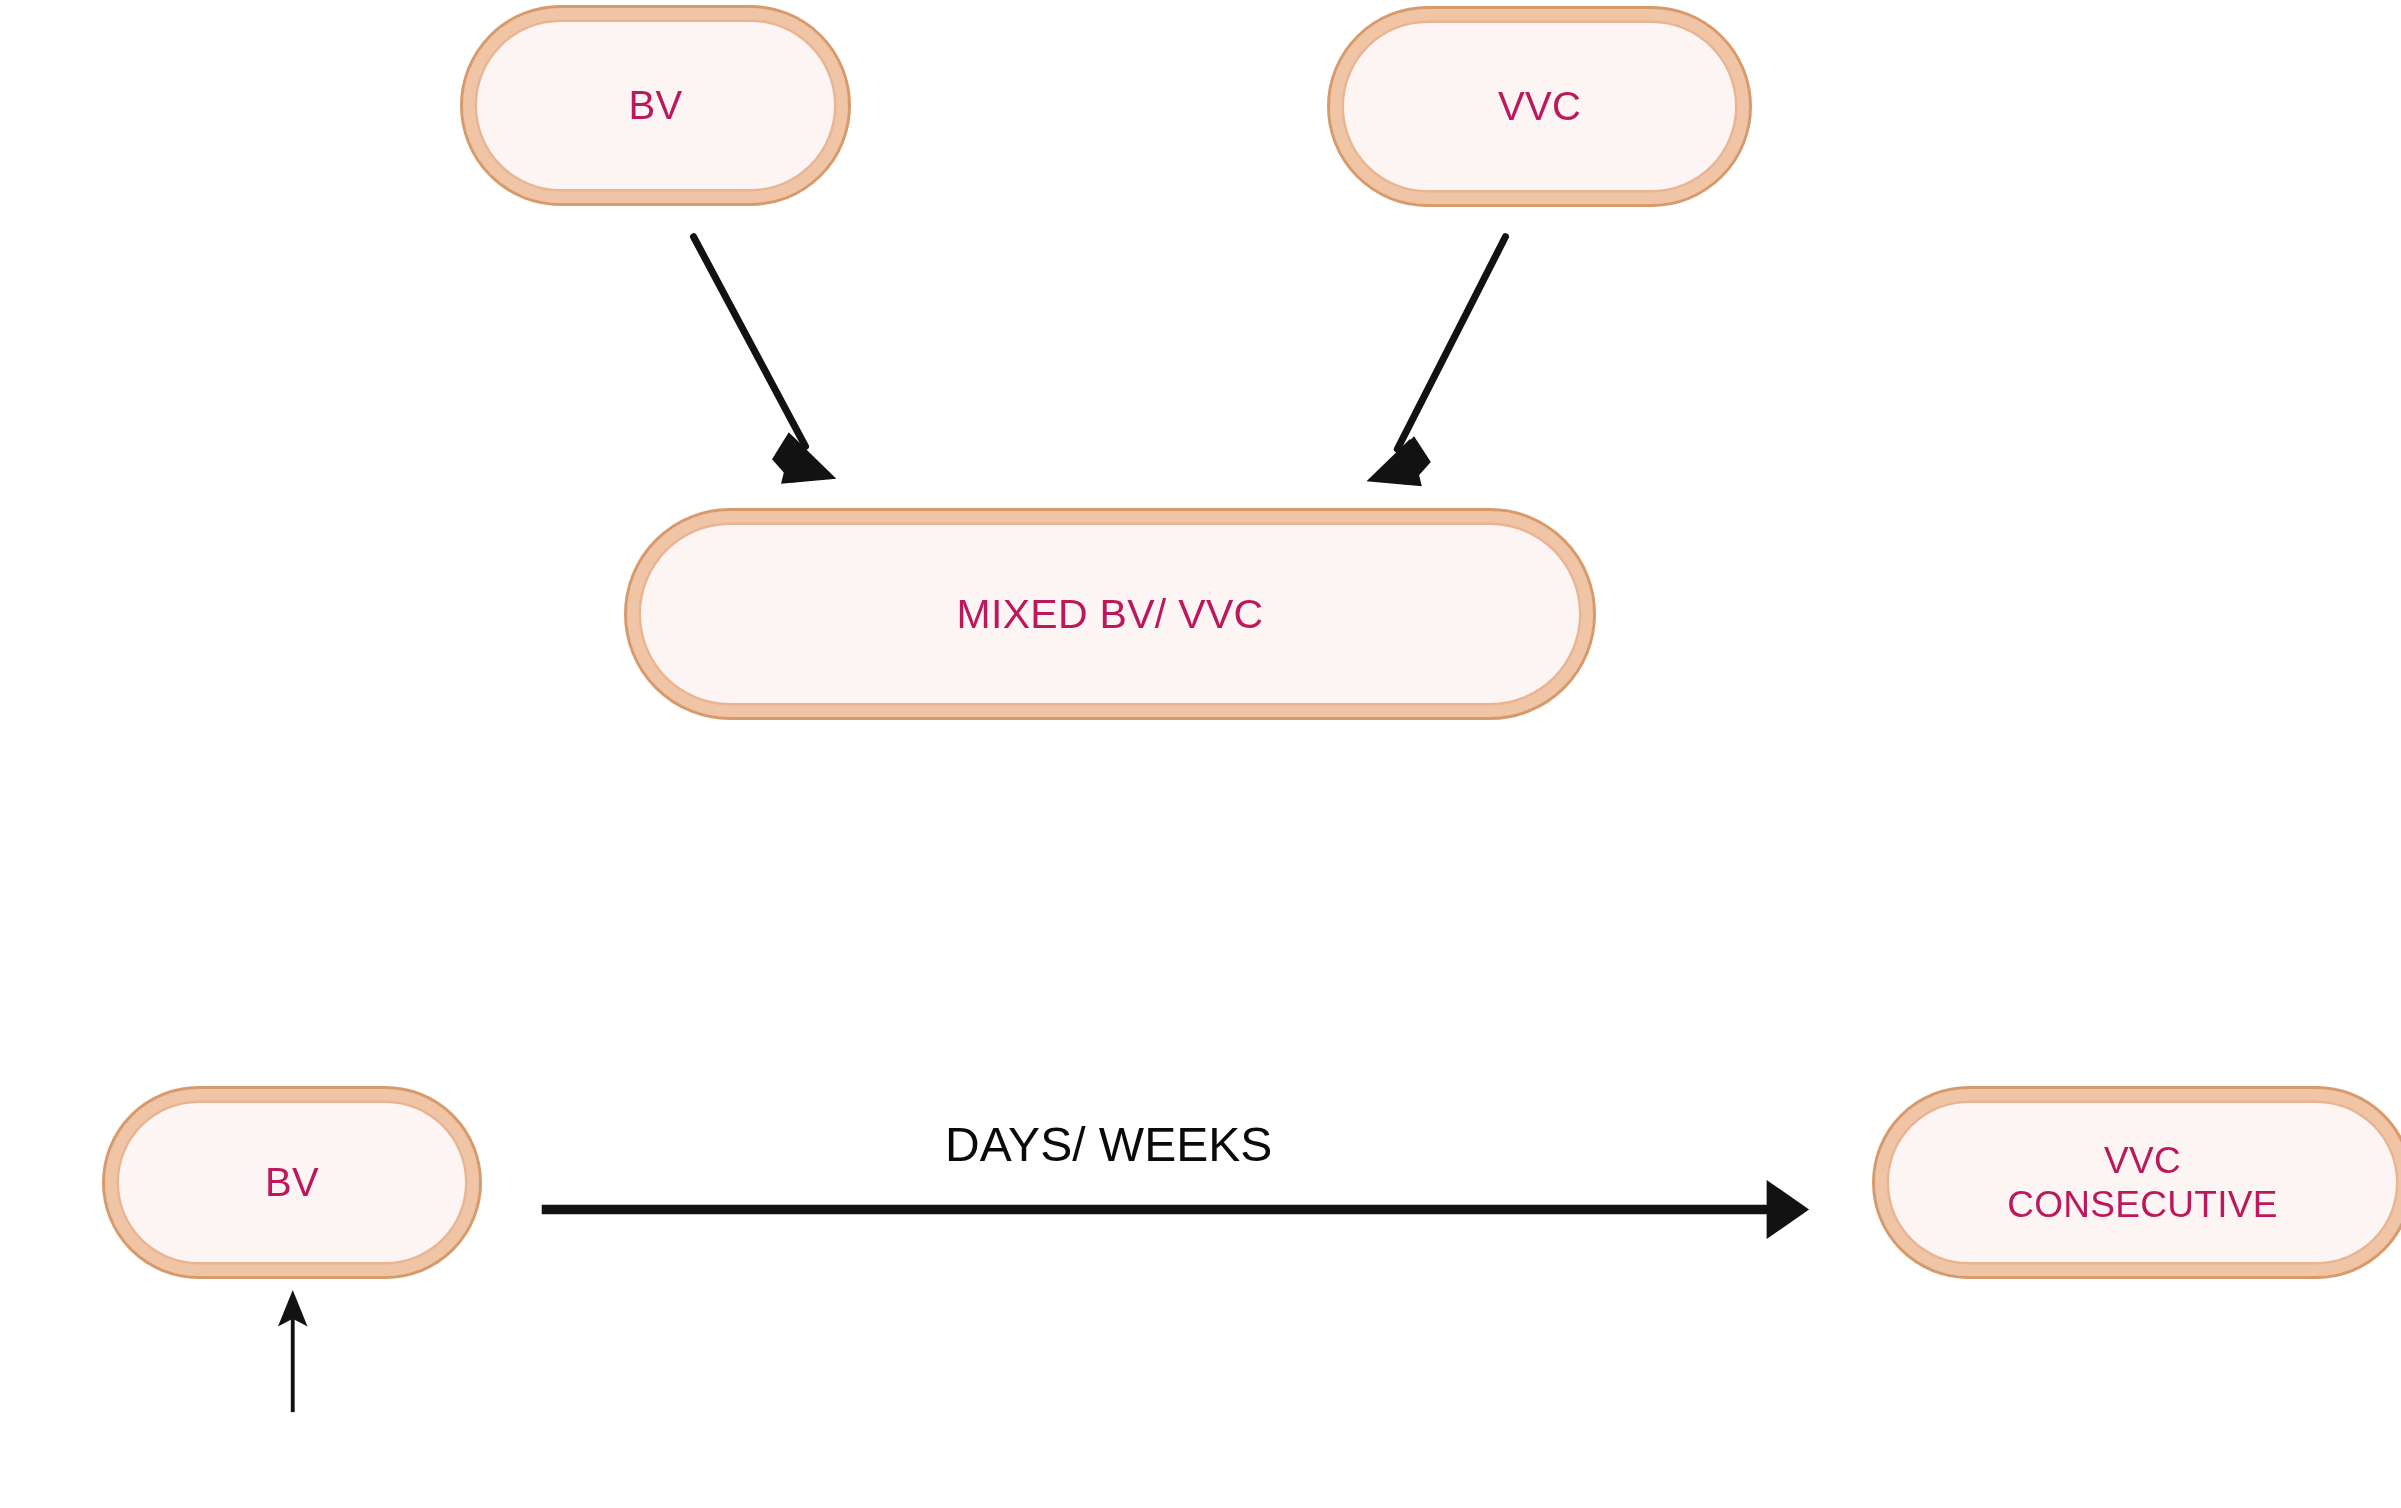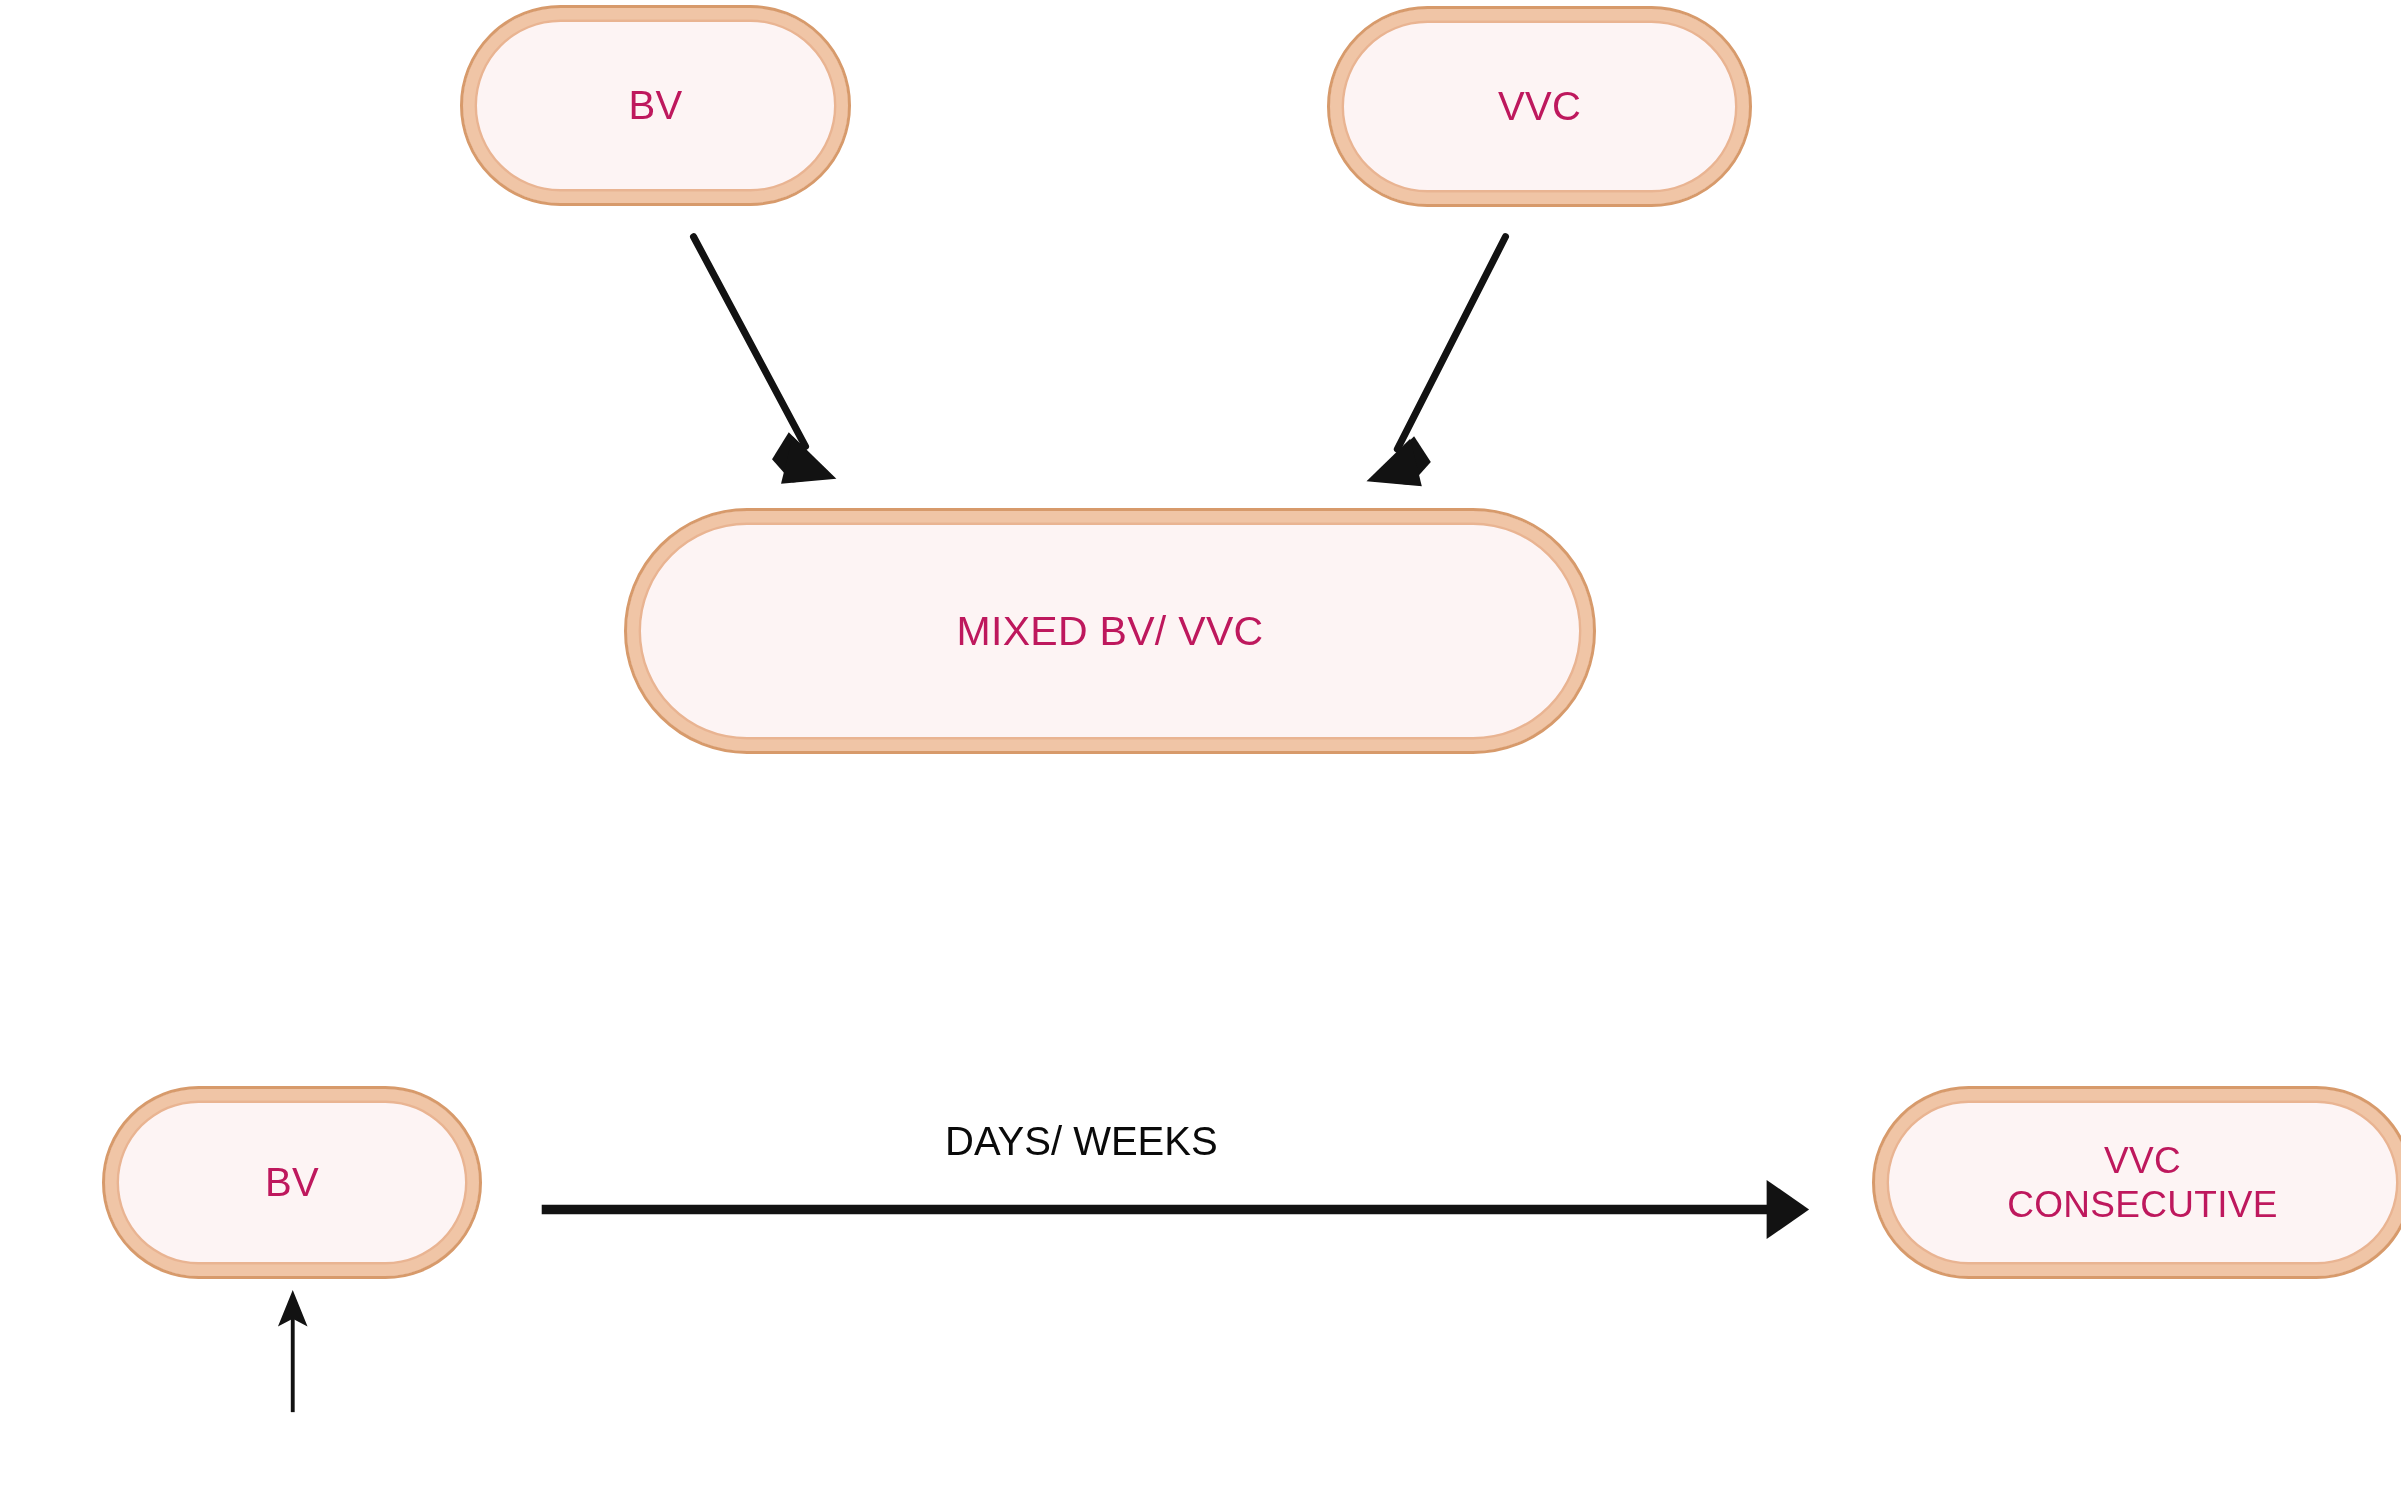--- a/index.html
+++ b/index.html
@@ -42,32 +42,32 @@
     font-size: 40px;
     line-height: 1.18;
     letter-spacing: 0.3px;
     white-space: pre-line;
     font-weight: 400;
   }
 
   
   #node-bv-top      { left: 460px;  top: 5.1px;    width: 391px;  height: 201px; }
   #node-vvc-top     { left: 1327px; top: 6.4px;   width: 425px;  height: 201px; }
-  #node-mixed       { left: 624px;  top: 508px;  width: 972px; height: 246px; }
+  #node-mixed       { left: 624px;  top: 508px;  width: 972px; height: 212px; }
   #node-bv-bottom   { left: 102px;  top: 1086px; width: 380px;  height: 193px; }
   #node-vvc-conseq  { left: 1872px; top: 1086px; width: 541px;  height: 193px; }
 
   #node-mixed .node-label      { font-size: 41px; }
   #node-vvc-conseq .node-label { font-size: 37px; }
 
   
   .plain-text {
     position: absolute;
     color: #0a0a0a;
-    font-size: 40px;
+    font-size: 48px;
     white-space: nowrap;
     line-height: 1;
   }
   #label-days-weeks   { left: 945px; top: 1121px; }
   #label-antibiotic   { left: 6.4px;   top: 1430px; font-size: 41px; }
 
   
   #arrows {
     position: absolute;
     left: 0; top: 0;

